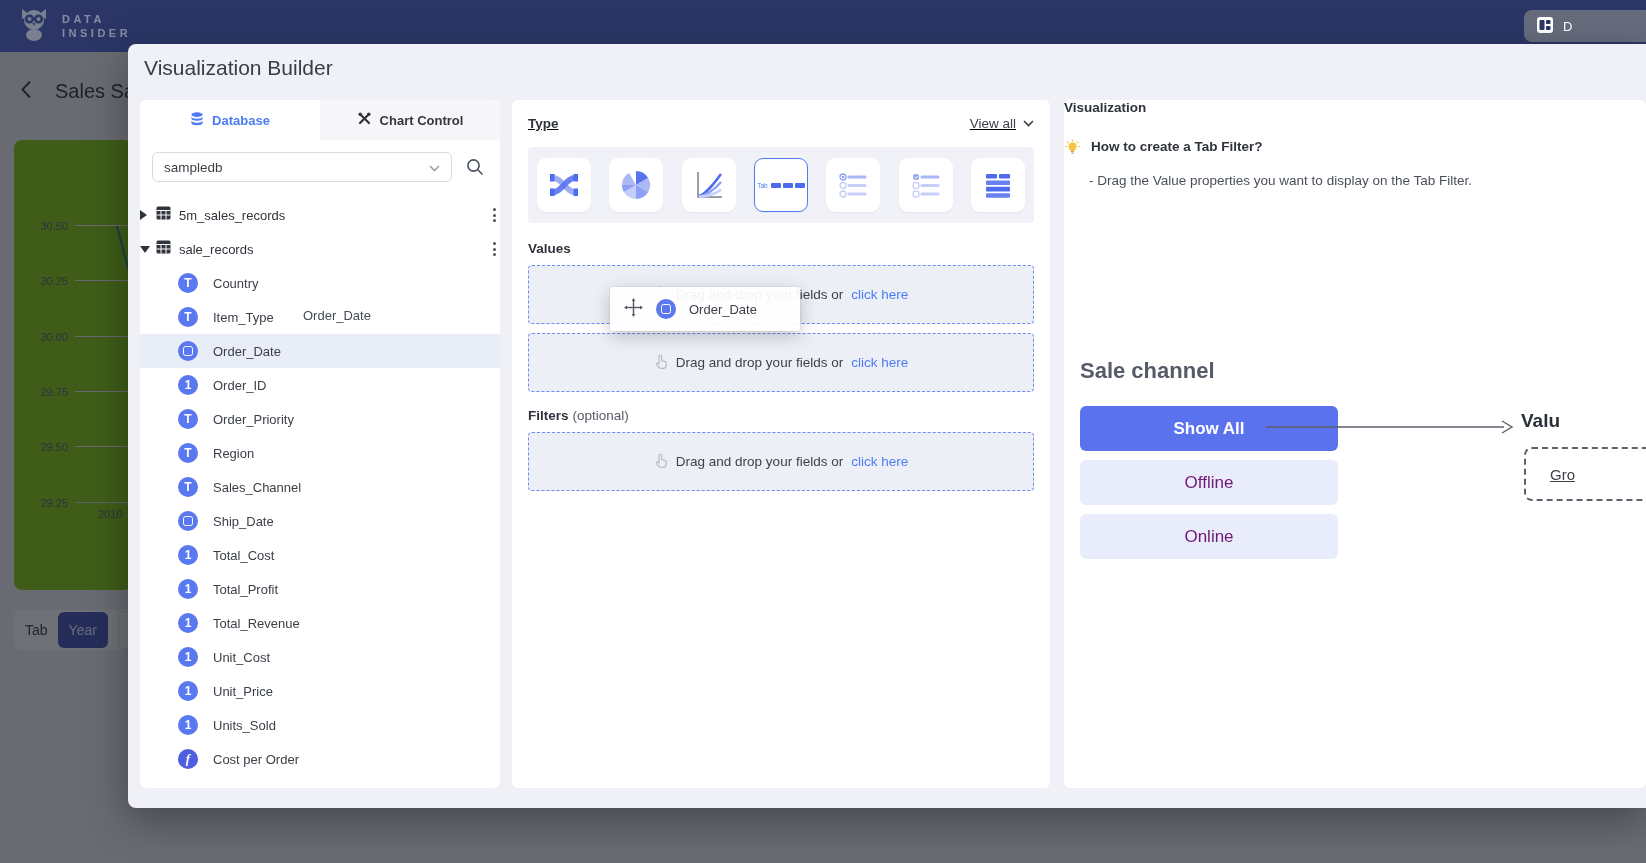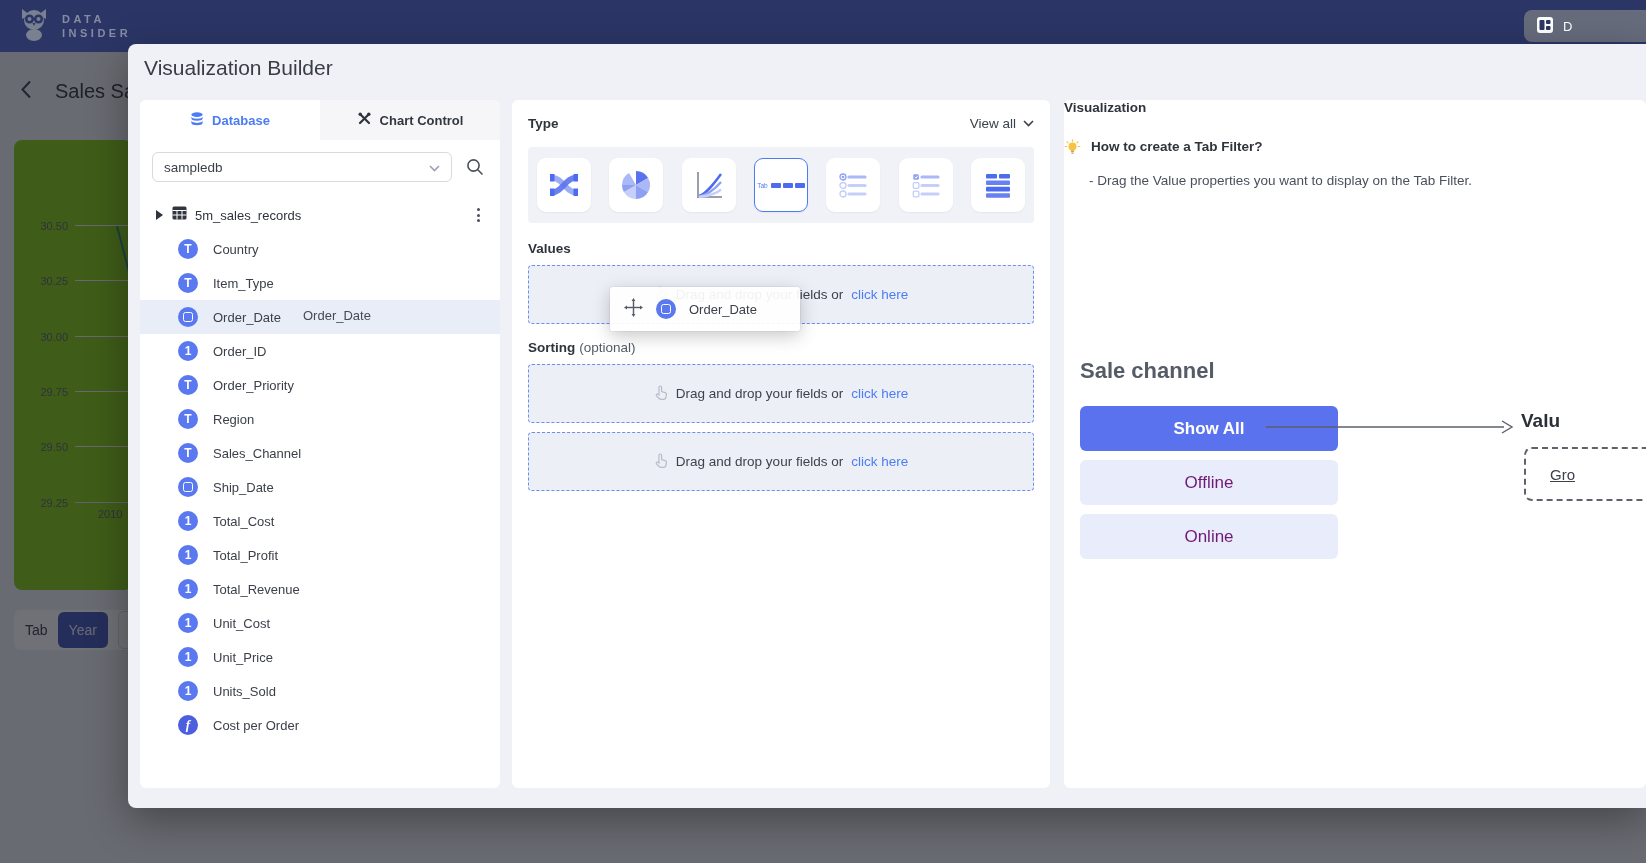--- a/index.html
+++ b/index.html
@@ -47,38 +47,38 @@
   .lp-tabs{display:flex;height:40px;border-radius:6px 6px 0 0;overflow:hidden;}
   .lp-tab{flex:1;display:flex;align-items:center;justify-content:center;gap:8px;font-size:13px;
           font-weight:bold;color:#33383f;background:#f6f6f9;cursor:pointer;}
   .lp-tab.active{background:#fff;color:#4c7cf3;}
   .lp-search{display:flex;align-items:center;gap:14px;padding:12px 12px 8px 12px;}
   .select{width:300px;height:30px;border:1px solid #d8dae2;border-radius:6px;background:#fff;
           display:flex;align-items:center;justify-content:space-between;padding:0 11px;
           font-size:13.5px;color:#3c4049;box-sizing:border-box;cursor:pointer;}
   .search-ic{display:flex;cursor:pointer;}
   .tree{padding-top:8px;}
-  .tree-node{height:34px;display:flex;align-items:center;padding:0 16px;}
+  .tree-node{height:34px;display:flex;align-items:center;padding:0 0;}
   .caret-box{width:16px;display:flex;justify-content:flex-start;cursor:pointer;}
   .caret-r{width:0;height:0;border-top:5px solid transparent;border-bottom:5px solid transparent;border-left:7px solid #2f333c;}
   .caret-d{width:0;height:0;border-left:5px solid transparent;border-right:5px solid transparent;border-top:7px solid #2f333c;}
   .tree-label{font-size:13px;color:#2f333b;flex:1;margin-left:8px;}
   .kebab{display:flex;flex-direction:column;cursor:pointer;padding:2px 4px;}
   .kebab i{width:3px;height:3px;border-radius:50%;background:#4a505b;margin:1.4px 0;}
   .field-row{height:34px;display:flex;align-items:center;padding-left:38px;gap:15px;cursor:pointer;}
   .field-row.hl{background:#e9edf8;}
   .ficon{width:20px;height:20px;min-width:20px;border-radius:50%;background:#5a78ef;color:#fff;
          display:flex;align-items:center;justify-content:center;font-size:12px;font-weight:bold;}
   .ficon.fn{background:#4d5ede;font-style:italic;font-family:"Liberation Serif",serif;font-size:13px;}
   .date-glyph{width:8px;height:8px;border:1.8px solid #fff;border-radius:2.5px;display:block;}
   .flabel{font-size:13px;color:#3c4049;}
   .ghost-label{position:absolute;left:175px;top:264px;font-size:13px;color:#454a54;z-index:3;pointer-events:none;}
 
   
-  .sec-head{display:flex;justify-content:space-between;align-items:center;}
+  .sec-head{display:flex;justify-content:space-between;align-items:center;text-decoration:underline;}
   .sec-label{font-size:13.5px;font-weight:bold;color:#2f333b;}
   .opt{font-weight:normal;color:#565c66;margin-left:4px;}
   .view-all{display:flex;align-items:center;gap:7px;font-size:13.5px;color:#3c4049;cursor:pointer;}
   .type-strip{margin-top:16px;height:76px;background:#f1f2f7;border-radius:4px;display:flex;
               align-items:center;justify-content:space-between;padding:0 9px;}
   .type-tile{width:54px;height:54px;background:#fff;border-radius:9px;display:flex;align-items:center;
              justify-content:center;cursor:pointer;box-shadow:0 1px 2px rgba(0,0,0,0.05);box-sizing:border-box;}
   .type-tile.selected{border:1.6px solid #4c7cf3;}
   .tabicon{display:flex;align-items:center;gap:2px;}
   .tabicon-text{font-size:6.5px;color:#4c7cf3;margin-right:1px;}
@@ -248,20 +248,40 @@
                 <line x1="0.5" y1="9" x2="14.5" y2="9" stroke="#fff"></line>
               </svg>
           </span>
           <span class="tree-label">5m_sales_records</span>
           <span class="kebab">
               <i></i>
               <i></i>
               <i></i>
             </span>
         </div>
+        <div class="tree-node">
+          <span class="caret-box">
+              <span class="caret-d"></span>
+            </span>
+          <span>
+            <svg width="15" height="14" viewBox="0 0 15 14">
+                <rect x="0.5" y="0.5" width="14" height="13" rx="1.5" fill="#303540"></rect>
+                <line x1="0.5" y1="4.5" x2="14.5" y2="4.5" stroke="#fff"></line>
+                <line x1="5" y1="4.5" x2="5" y2="13.5" stroke="#fff"></line>
+                <line x1="10" y1="4.5" x2="10" y2="13.5" stroke="#fff"></line>
+                <line x1="0.5" y1="9" x2="14.5" y2="9" stroke="#fff"></line>
+              </svg>
+          </span>
+          <span class="tree-label">sale_records</span>
+          <span class="kebab">
+              <i></i>
+              <i></i>
+              <i></i>
+            </span>
+        </div>
 
         <div class="field-row">
           <span class="ficon">T</span>
           <span class="flabel">Country</span>
         </div>
         <div class="field-row">
           <span class="ficon">T</span>
           <span class="flabel">Item_Type</span>
         </div>
         <div class="field-row hl">
@@ -435,33 +455,33 @@
                 <path d="M19 9.5 L16 7.6 V11.4 Z"></path>
             </g>
           </svg>
         </span>
         <span class="ficon">
             <span class="date-glyph"></span>
           </span>
         <span class="chip-label">Order_Date</span>
       </div>
 
-      <div class="sec-label slabel">
-        <span>Sorting</span><span class="opt">(optional)</span>
-      </div>
       <div class="dropzone">
         <span>
           <svg width="14" height="15" viewBox="0 0 14 15" fill="none" stroke="#b7bcc8" stroke-width="1.2">
             <path d="M5 7.5 V2.3 a1.3 1.3 0 0 1 2.6 0 V6.6 l3.5 1a1.8 1.8 0 0 1 1.3 1.9 l-.4 2.7a2.6 2.6 0 0 1-2.6 2.2 H7.2 a3 3 0 0 1-2.1-.9 L2.5 10.8 a1.15 1.15 0 0 1 1.6-1.6 l.9.8 Z"></path>
           </svg>
         </span>
         <span>Drag and drop your fields or</span>
         <span class="dz-link">click here</span>
       </div>
 
+      <div class="sec-label slabel">
+        <span>Filters</span><span class="opt">(optional)</span>
+      </div>
       <div class="dropzone">
         <span>
           <svg width="14" height="15" viewBox="0 0 14 15" fill="none" stroke="#b7bcc8" stroke-width="1.2">
             <path d="M5 7.5 V2.3 a1.3 1.3 0 0 1 2.6 0 V6.6 l3.5 1a1.8 1.8 0 0 1 1.3 1.9 l-.4 2.7a2.6 2.6 0 0 1-2.6 2.2 H7.2 a3 3 0 0 1-2.1-.9 L2.5 10.8 a1.15 1.15 0 0 1 1.6-1.6 l.9.8 Z"></path>
           </svg>
         </span>
         <span>Drag and drop your fields or</span>
         <span class="dz-link">click here</span>
       </div>
     </section>

